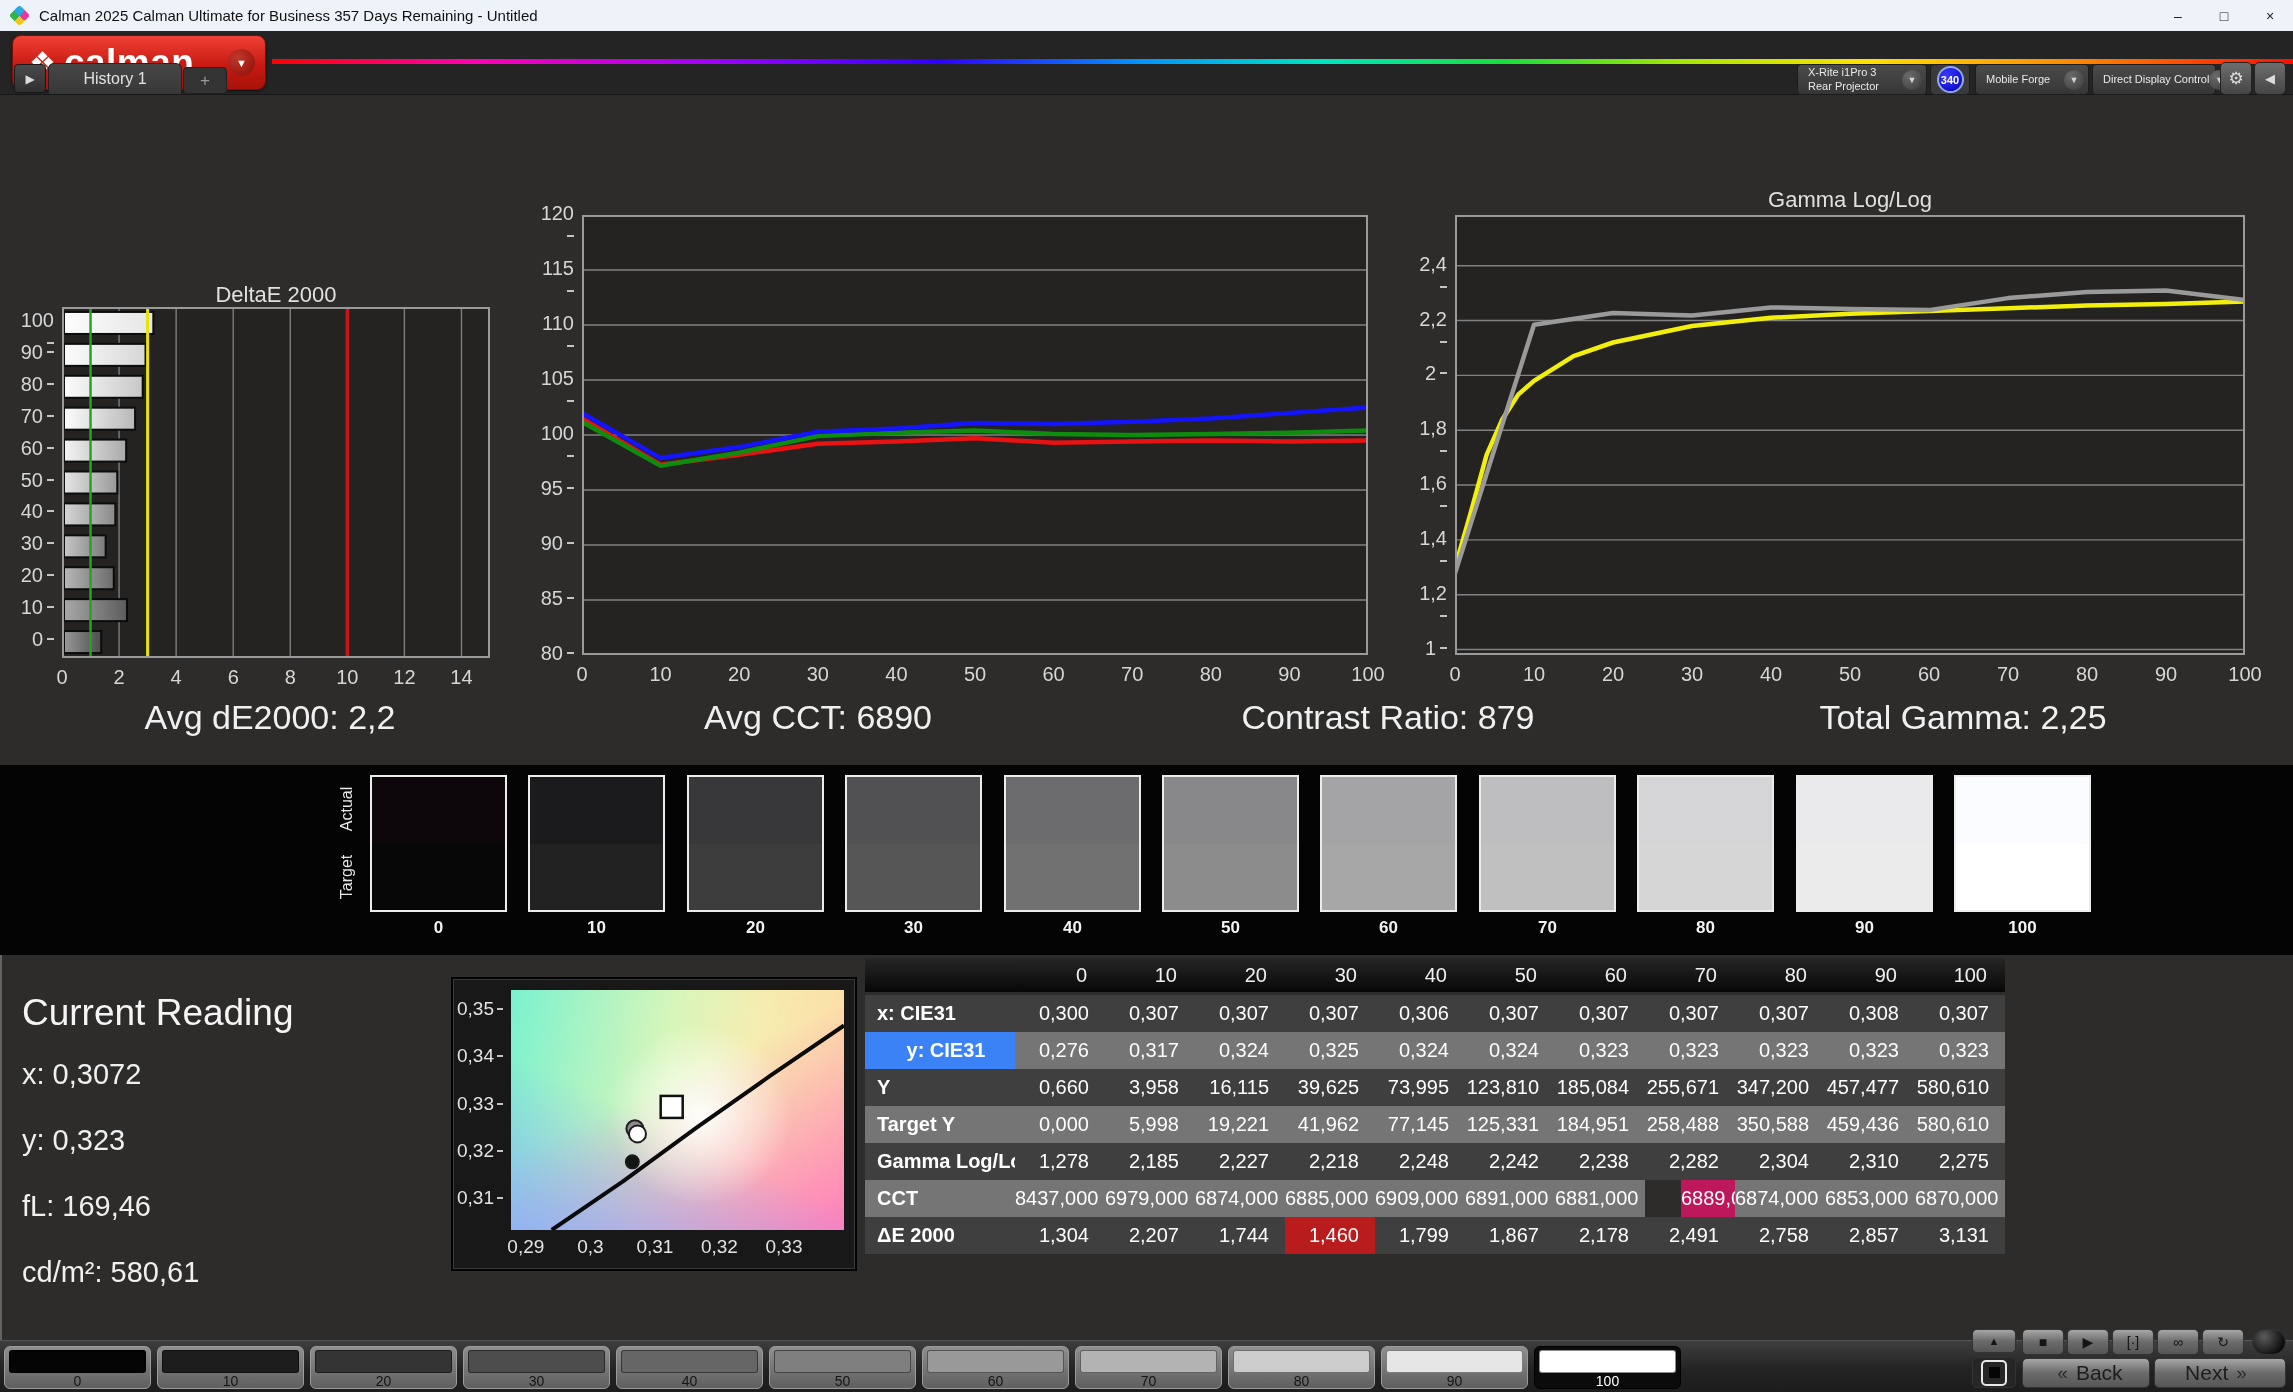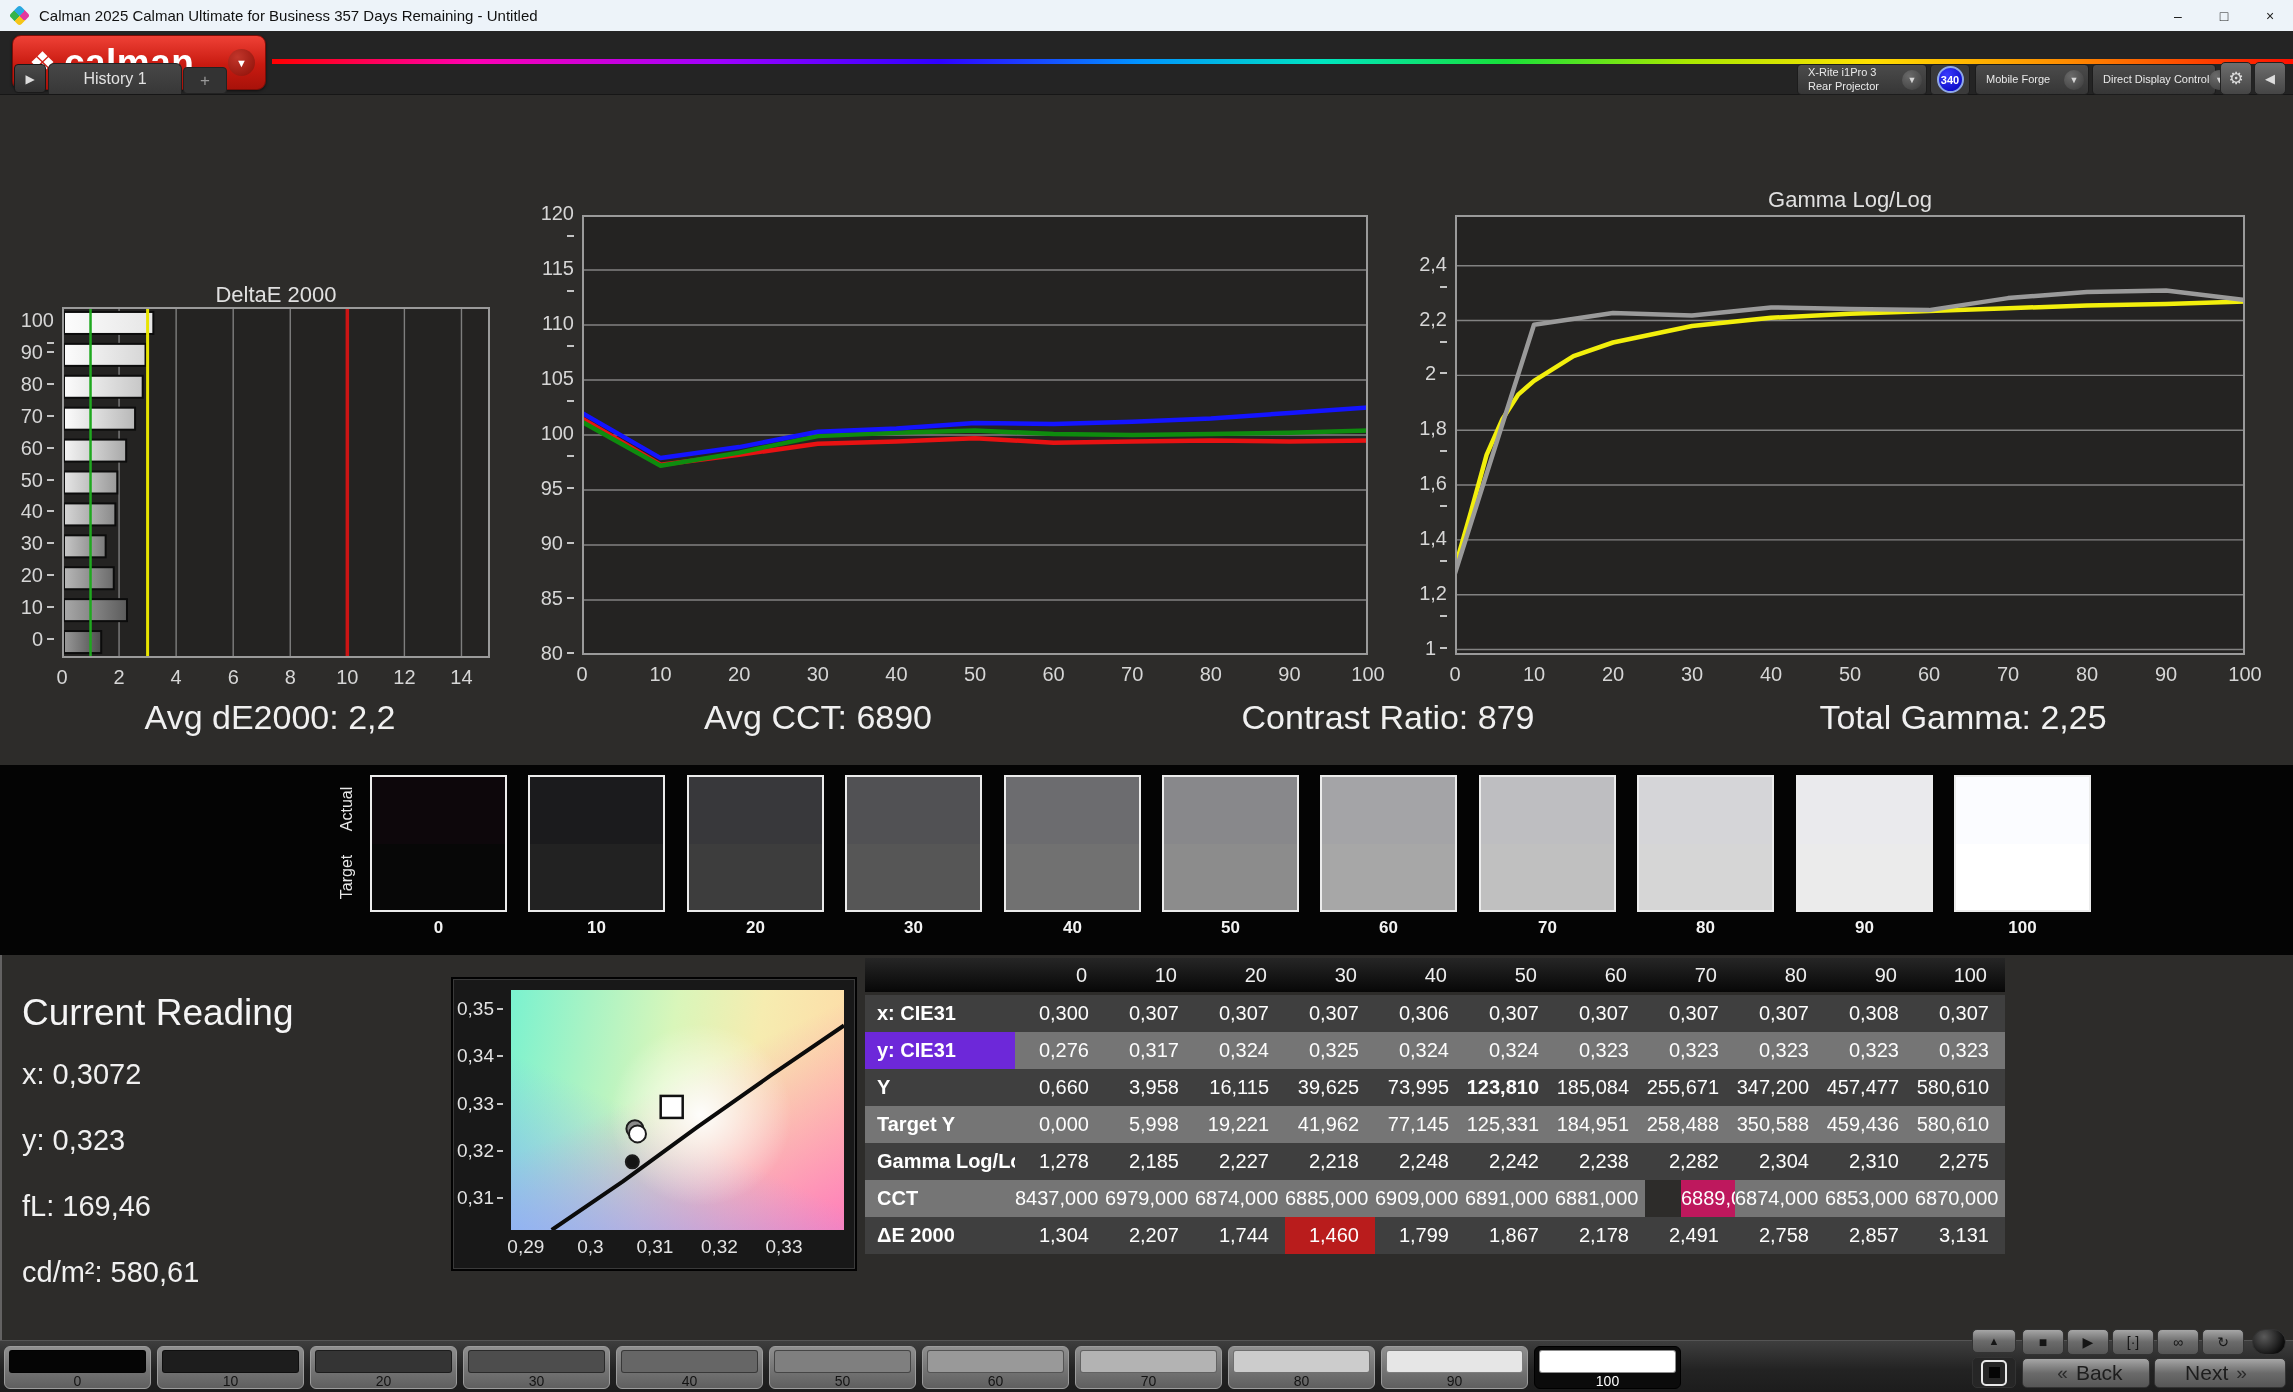--- a/index.html
+++ b/index.html
@@ -456,39 +456,39 @@
       <div class="tv" style="background:#3f3f3f;">0,307</div>
       <div class="tv" style="background:#3f3f3f;">0,307</div>
       <div class="tv" style="background:#3f3f3f;">0,307</div>
       <div class="tv" style="background:#3f3f3f;">0,306</div>
       <div class="tv" style="background:#3f3f3f;">0,307</div>
       <div class="tv" style="background:#3f3f3f;">0,307</div>
       <div class="tv" style="background:#3f3f3f;">0,307</div>
       <div class="tv" style="background:#3f3f3f;">0,307</div>
       <div class="tv" style="background:#3f3f3f;">0,308</div>
       <div class="tv" style="background:#3f3f3f;">0,307</div>
-      <div class="rl" style="background:#6d28d9;">y: CIE31</div>
+      <div class="rl" style="background:#3b82f6;text-align:center;">y: CIE31</div>
       <div class="tv" style="background:#757575;">0,276</div>
       <div class="tv" style="background:#757575;">0,317</div>
       <div class="tv" style="background:#757575;">0,324</div>
       <div class="tv" style="background:#757575;">0,325</div>
       <div class="tv" style="background:#757575;">0,324</div>
       <div class="tv" style="background:#757575;">0,324</div>
       <div class="tv" style="background:#757575;">0,323</div>
       <div class="tv" style="background:#757575;">0,323</div>
       <div class="tv" style="background:#757575;">0,323</div>
       <div class="tv" style="background:#757575;">0,323</div>
       <div class="tv" style="background:#757575;">0,323</div>
       <div class="rl" style="background:#3f3f3f;">Y</div>
       <div class="tv" style="background:#3f3f3f;">0,660</div>
       <div class="tv" style="background:#3f3f3f;">3,958</div>
       <div class="tv" style="background:#3f3f3f;">16,115</div>
       <div class="tv" style="background:#3f3f3f;">39,625</div>
       <div class="tv" style="background:#3f3f3f;">73,995</div>
-      <div class="tv" style="background:#3f3f3f;font-weight:bold;">123,810</div>
+      <div class="tv" style="background:#3f3f3f;">123,810</div>
       <div class="tv" style="background:#3f3f3f;">185,084</div>
       <div class="tv" style="background:#3f3f3f;">255,671</div>
       <div class="tv" style="background:#3f3f3f;">347,200</div>
       <div class="tv" style="background:#3f3f3f;">457,477</div>
       <div class="tv" style="background:#3f3f3f;">580,610</div>
       <div class="rl" style="background:#757575;">Target Y</div>
       <div class="tv" style="background:#757575;">0,000</div>
       <div class="tv" style="background:#757575;">5,998</div>
       <div class="tv" style="background:#757575;">19,221</div>
       <div class="tv" style="background:#757575;">41,962</div>

